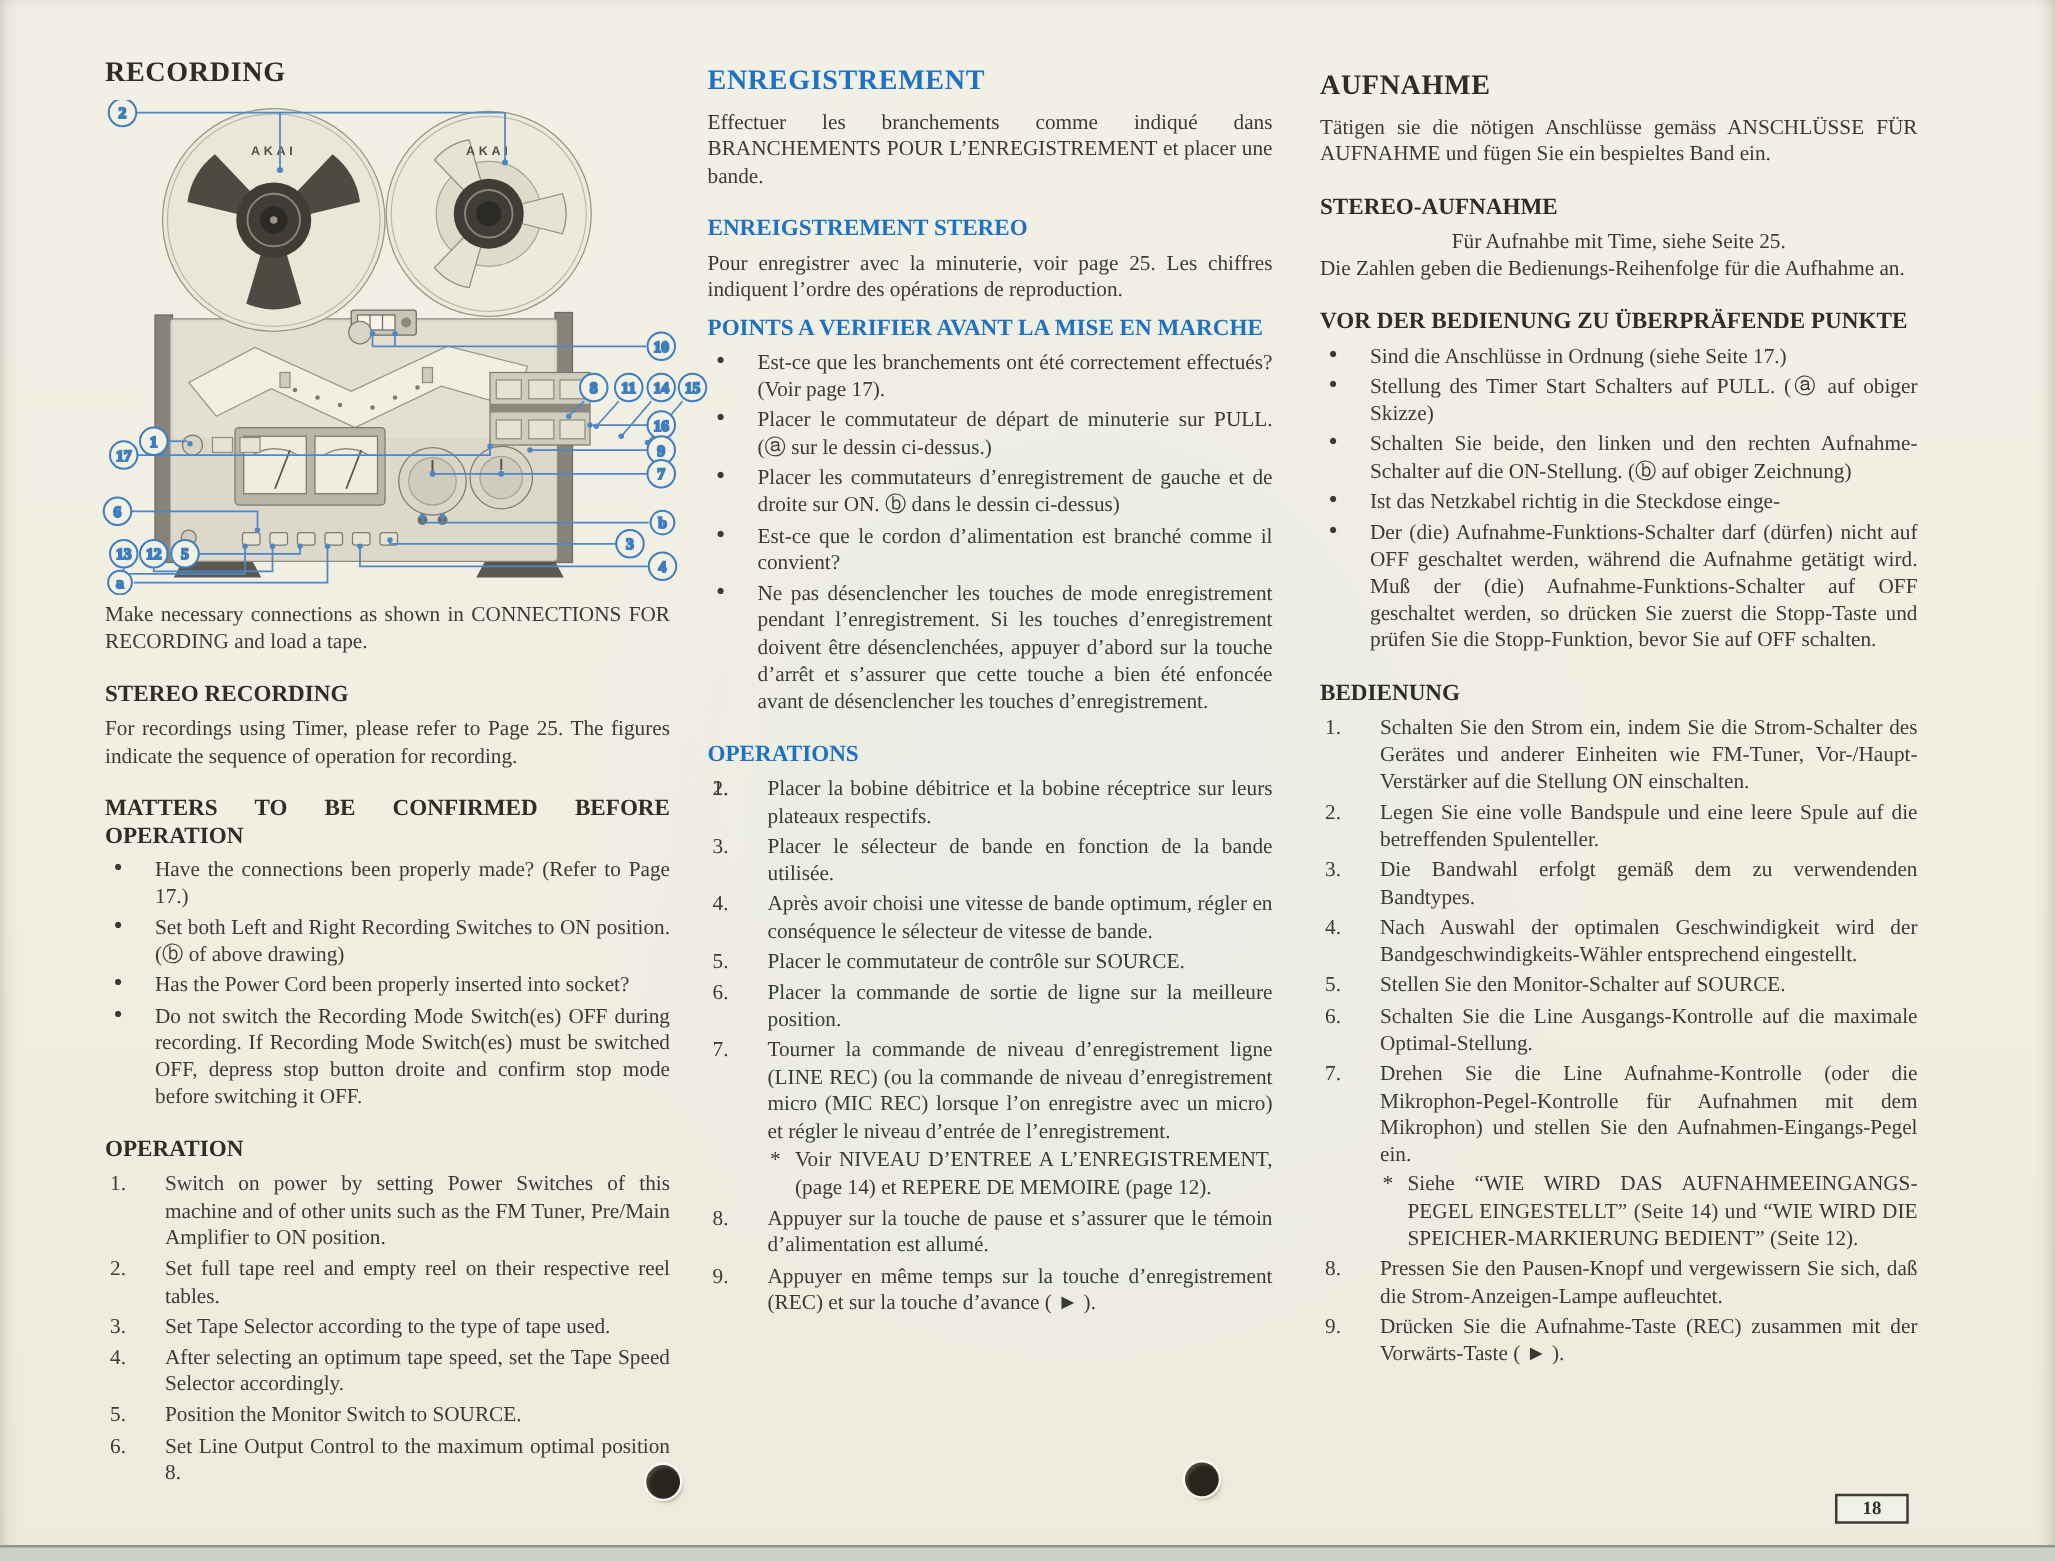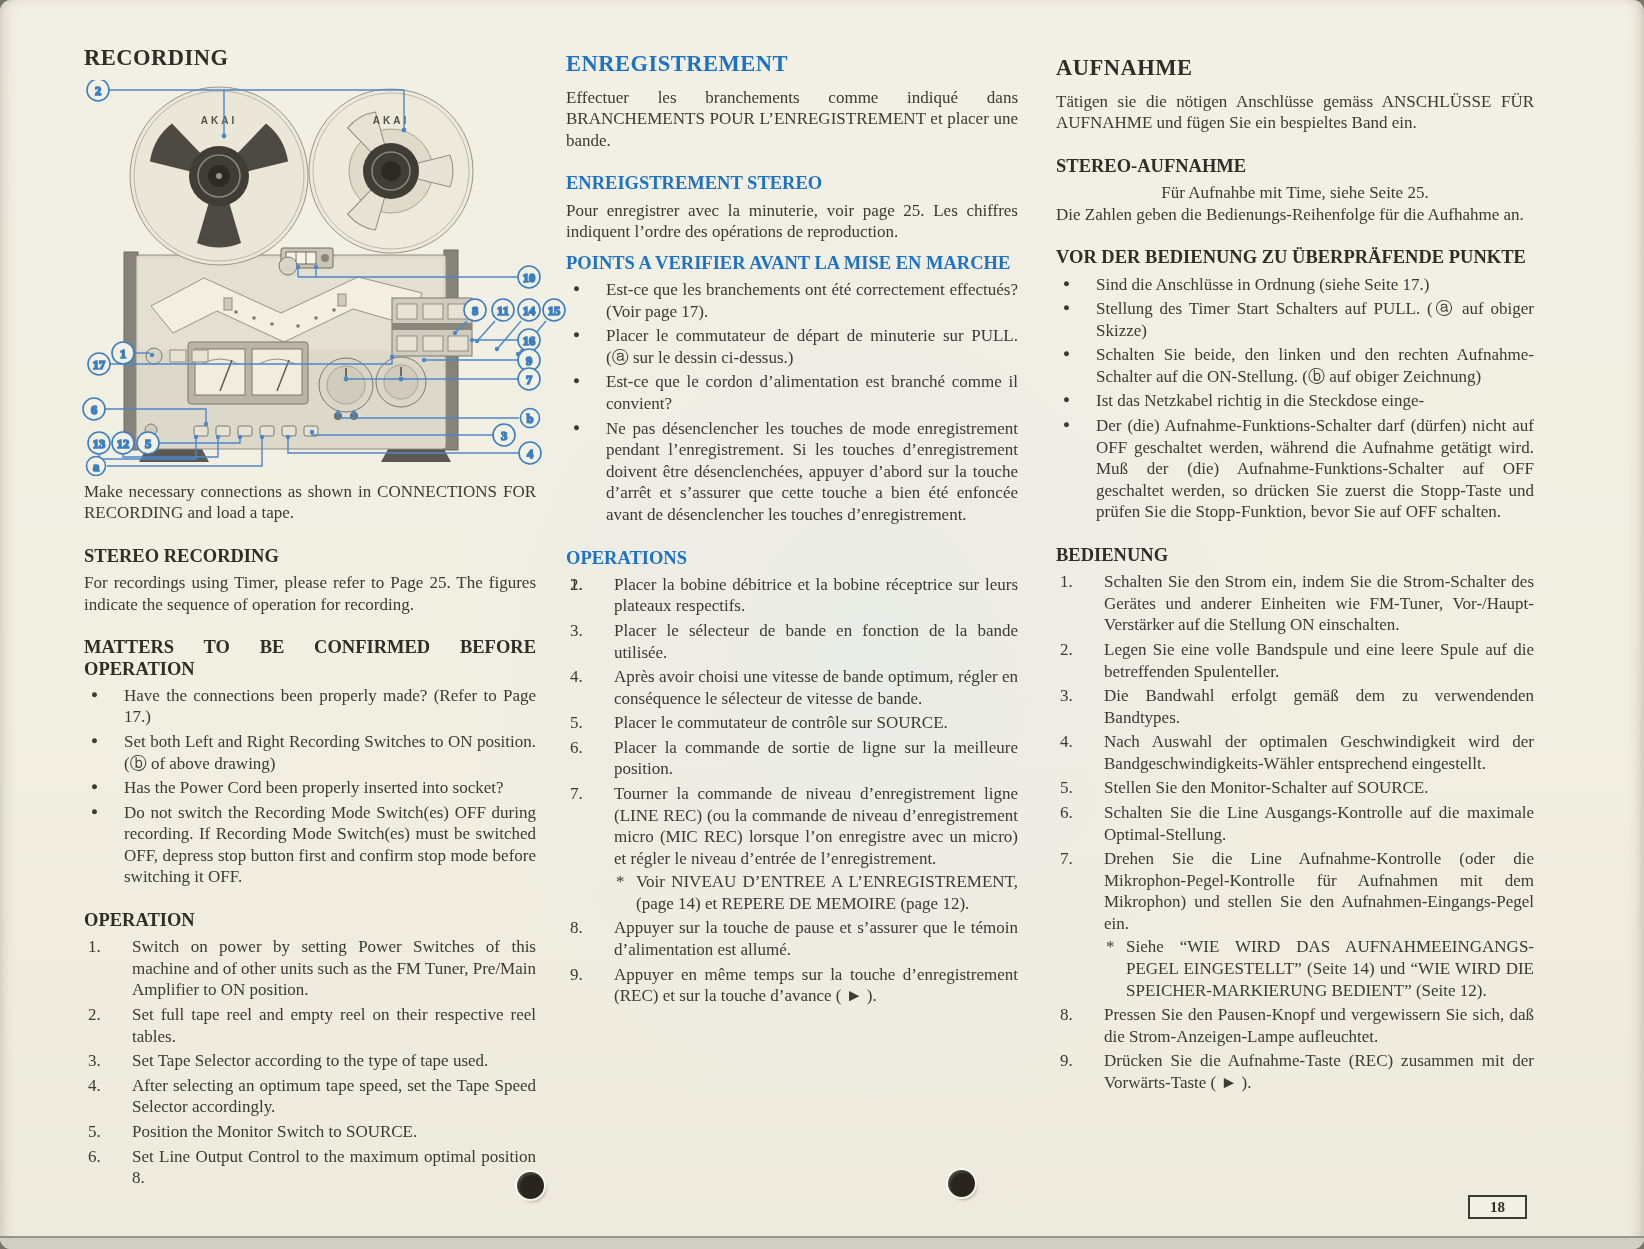--- a/index.html
+++ b/index.html
@@ -3,21 +3,20 @@
 <meta charset="utf-8">
 <style>
   html,body{margin:0;padding:0;background:#7b7468;}
   .page{
     position:relative;width:1644px;height:1249px;overflow:hidden;
     background:linear-gradient(180deg,#f2efe4 0%,#f1eee2 55%,#edebdd 100%);
     font-family:"Liberation Serif","DejaVu Serif",serif;color:#3b3a33;
     box-shadow:inset -10px 0 14px -8px rgba(110,104,88,.35),
                inset 10px 0 14px -8px rgba(110,104,88,.28),
                inset 0 -8px 10px -6px rgba(110,104,88,.25);
-    border-radius:11px;
   }
   .sheen{position:absolute;left:420px;top:120px;width:900px;height:980px;pointer-events:none;
     background:radial-gradient(ellipse at 50% 55%, rgba(225,233,238,.45), rgba(225,233,238,0) 65%);}
   .col{position:absolute;font-size:17px;line-height:1.27;text-align:justify;hyphens:auto;}
   .col h1{font-size:22.5px;line-height:1.1;margin:0 0 10px;color:#2e2d27;letter-spacing:.5px;}
   .col h2{font-size:18.5px;line-height:1.15;margin:22px 0 5px;color:#2e2d27;}
   .col p{margin:0 0 5px;}
   .col-fr h1,.col-fr h2{color:#1d72c4;}
   ul.bul,ol.num{list-style:none;margin:2px 0 0;padding:0;}
   ul.bul li{position:relative;padding-left:40px;margin-bottom:3px;}
@@ -50,21 +49,21 @@
     <p>Make necessary connections as shown in CONNECTIONS FOR RECORDING and load a tape.</p>
 
     <h2>STEREO RECORDING</h2>
     <p>For recordings using Timer, please refer to Page 25. The figures indicate the sequence of operation for recording.</p>
 
     <h2>MATTERS TO BE CONFIRMED BEFORE OPERATION</h2>
     <ul class="bul">
       <li>Have the connections been properly made? (Refer to Page 17.)</li>
       <li>Set both Left and Right Recording Switches to ON position. (ⓑ of above drawing)</li>
       <li>Has the Power Cord been properly inserted into socket?</li>
-      <li>Do not switch the Recording Mode Switch(es) OFF during recording. If Recording Mode Switch(es) must be switched OFF, depress stop button first and confirm stop mode before switching it OFF.</li>
+      <li>Do not switch the Recording Mode Switch(es) OFF during recording. If Recording Mode Switch(es) must be switched OFF, depress stop button droite and confirm stop mode before switching it OFF.</li>
     </ul>
 
     <h2>OPERATION</h2>
     <ol class="num">
       <li><span class="n">1.</span><span class="t">Switch on power by setting Power Switches of this machine and of other units such as the FM Tuner, Pre/Main Amplifier to ON position.</span></li>
       <li><span class="n">2.</span><span class="t">Set full tape reel and empty reel on their respective reel tables.</span></li>
       <li><span class="n">3.</span><span class="t">Set Tape Selector according to the type of tape used.</span></li>
       <li><span class="n">4.</span><span class="t">After selecting an optimum tape speed, set the Tape Speed Selector accordingly.</span></li>
       <li><span class="n">5.</span><span class="t">Position the Monitor Switch to SOURCE.</span></li>
       <li><span class="n">6.</span><span class="t">Set Line Output Control to the maximum optimal position 8.</span></li>
@@ -318,20 +317,21 @@
     <h1>ENREGISTREMENT</h1>
     <p>Effectuer les branchements comme indiqué dans BRANCHEMENTS POUR L’ENREGISTREMENT et placer une bande.</p>
 
     <h2>ENREIGSTREMENT STEREO</h2>
     <p>Pour enregistrer avec la minuterie, voir page 25. Les chiffres indiquent l’ordre des opérations de reproduction.</p>
 
     <h2 style="margin-top:10px;">POINTS A VERIFIER AVANT LA MISE EN MARCHE</h2>
     <ul class="bul">
       <li>Est-ce que les branchements ont été correctement effectués? (Voir page 17).</li>
       <li>Placer le commutateur de départ de minuterie sur PULL. (ⓐ sur le dessin ci-dessus.)</li>
+      <li>Placer les commutateurs d’enregistrement de gauche et de droite sur ON. ⓑ dans le dessin ci-dessus)</li>
       <li>Est-ce que le cordon d’alimentation est branché comme il convient?</li>
       <li>Ne pas désenclencher les touches de mode enregistrement pendant l’enregistrement. Si les touches d’enregistrement doivent être désenclenchées, appuyer d’abord sur la touche d’arrêt et s’assurer que cette touche a bien été enfoncée avant de désenclencher les touches d’enregistrement.</li>
     </ul>
 
     <h2>OPERATIONS</h2>
     <ol class="num">
       <li><span class="n">1.</span></li>
       <li><span class="n">2.</span><span class="t">Placer la bobine débitrice et la bobine réceptrice sur leurs plateaux respectifs.</span></li>
       <li><span class="n">3.</span><span class="t">Placer le sélecteur de bande en fonction de la bande utilisée.</span></li>
       <li><span class="n">4.</span><span class="t">Après avoir choisi une vitesse de bande optimum, régler en conséquence le sélecteur de vitesse de bande.</span></li>

